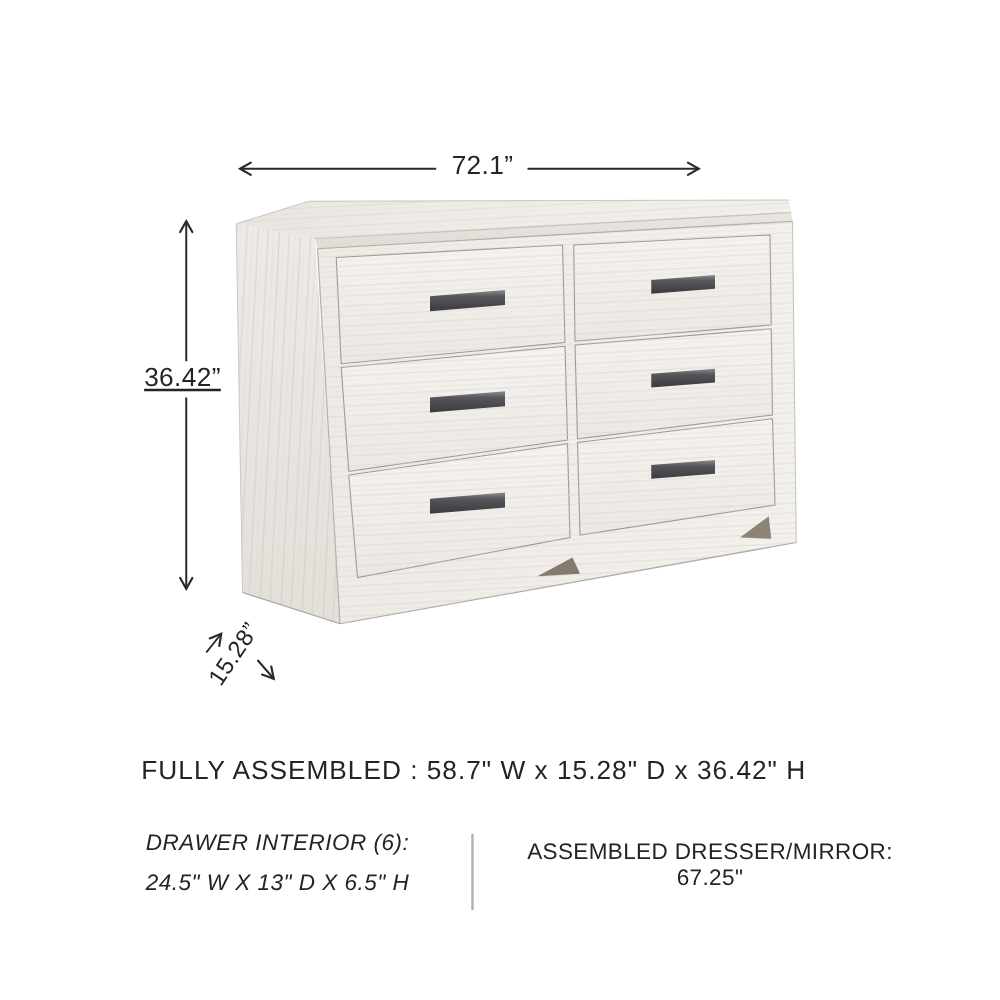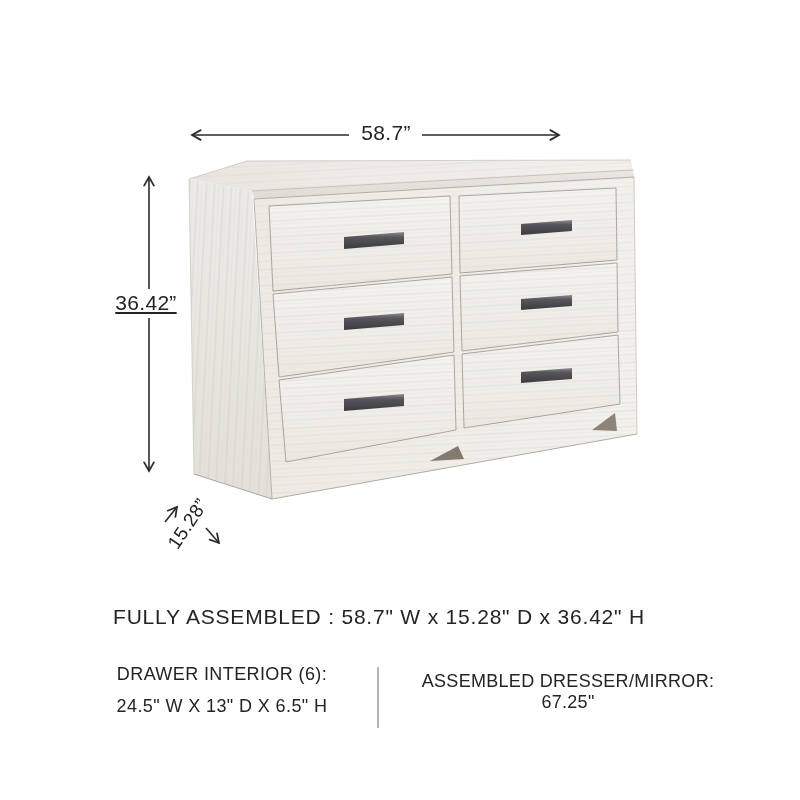--- a/index.html
+++ b/index.html
@@ -5,21 +5,21 @@
   html,body{margin:0;padding:0;}
   body{width:800px;height:800px;background:#ffffff;font-family:"Liberation Sans",sans-serif;}
   .stage{position:relative;width:800px;height:800px;background:#ffffff;overflow:hidden;}
   .art{position:absolute;left:0;top:0;width:800px;height:800px;}
   .label{position:absolute;color:#262323;text-align:center;}
   .dim{font-size:21px;letter-spacing:.3px;}
   .dim-w{left:347px;top:121px;width:78px;}
   .dim-h{left:100px;top:291px;width:92px;text-decoration:underline;}
   .dim-d{left:142px;top:513px;width:92px;font-size:19px;transform:rotate(-56deg);transform-origin:50% 50%;}
   .fully{left:0;top:605px;width:758px;font-size:21px;letter-spacing:.8px;}
-  .block-left{left:94px;top:664px;width:256px;font-size:18px;letter-spacing:.4px;}
+  .block-left{left:94px;top:664px;width:256px;font-size:18px;letter-spacing:.4px;font-style:italic;}
   .block-left .line2{margin-top:11px;}
   .vdivider{position:absolute;left:377px;top:667px;width:1.5px;height:61px;background:#b7b5b2;}
   .block-right{left:404px;top:671px;width:328px;font-size:18px;letter-spacing:.3px;}
 </style>
 </head>
 <body>
 
 <div class="stage">
 
   <svg class="art" viewBox="0 0 800 800" aria-hidden="true">
@@ -125,21 +125,21 @@
     <g stroke="#2b2a29" stroke-width="1.6" fill="none">
       <line x1="349" y1="135" x2="192" y2="135" marker-end="url(#arw)"></line>
       <line x1="422" y1="135" x2="559" y2="135" marker-end="url(#arw)"></line>
       <line x1="149" y1="289" x2="149" y2="177" marker-end="url(#arw)"></line>
       <line x1="149" y1="318" x2="149" y2="471" marker-end="url(#arw)"></line>
       <line x1="165" y1="522" x2="177" y2="507" marker-end="url(#arw)"></line>
       <line x1="206" y1="528" x2="219" y2="543" marker-end="url(#arw)"></line>
     </g>
   </svg>
 
-  <div class="label dim dim-w">58.7”</div>
+  <div class="label dim dim-w">72.1”</div>
   <div class="label dim dim-h">36.42”</div>
   <div class="label dim dim-d">15.28”</div>
 
   <div class="label fully">FULLY ASSEMBLED : 58.7" W x 15.28" D x 36.42" H</div>
 
   <div class="label block-left">
     <div class="line1">DRAWER INTERIOR (6):</div>
     <div class="line2">24.5" W X 13" D X 6.5" H</div>
   </div>
 

